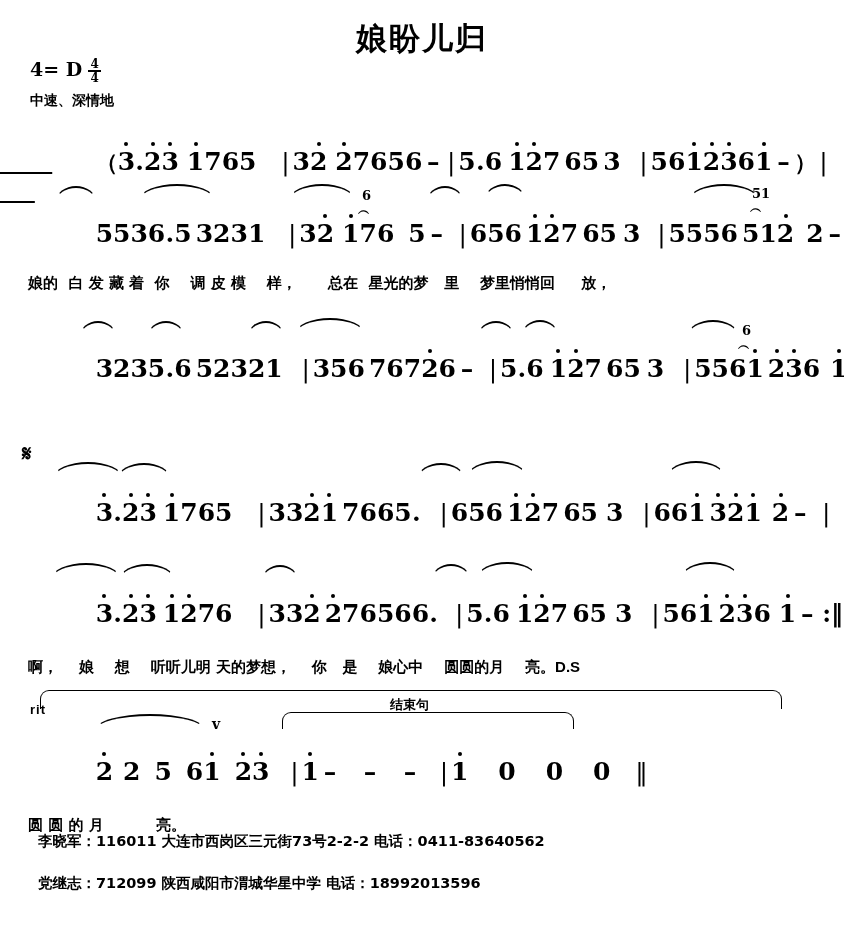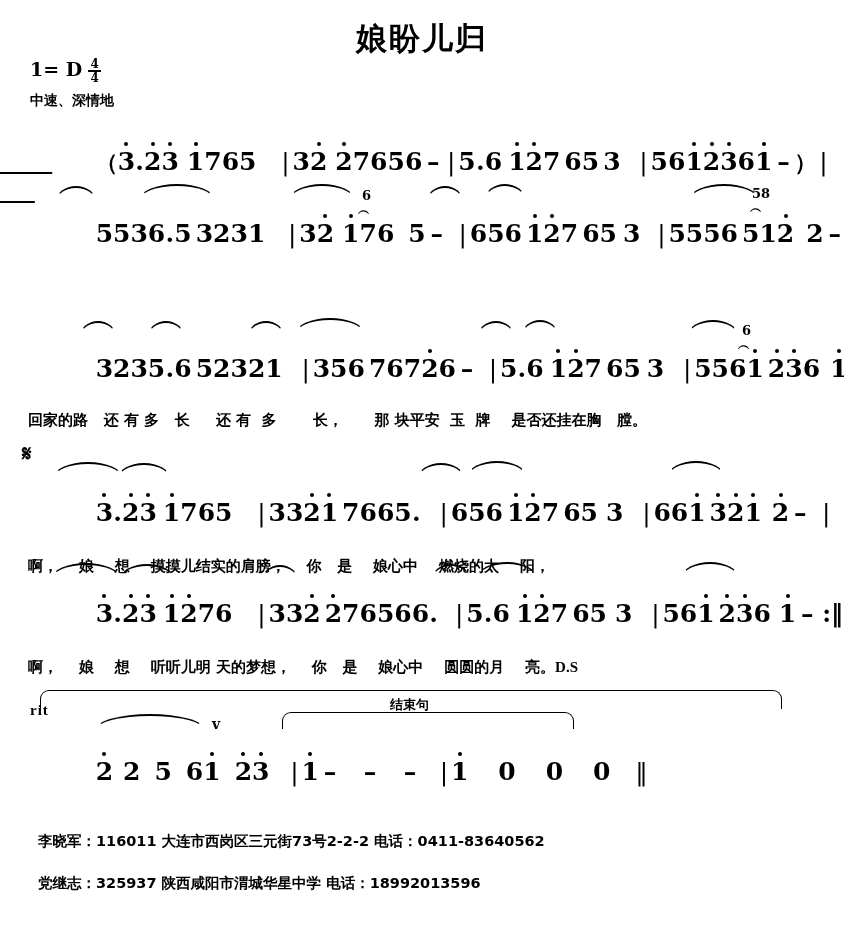--- a/index.html
+++ b/index.html
@@ -59,22 +59,22 @@
   .gracearc{position:absolute;font-size:12px;}
 
   
   .lyrics{position:relative;font-size:15px;font-weight:bold;white-space:pre;
           font-family:"DejaVu Sans","Liberation Sans",sans-serif;}
   .lyrics .lrow{position:absolute;left:28px;}
 
   .segno{position:absolute;font-size:22px;font-weight:bold;}
 
   
-  .rit{position:absolute;font-size:15px;font-weight:bold;letter-spacing:1px;
-       font-family:Liberation Serif, serif;}
+  .rit{position:absolute;font-size:13px;font-weight:bold;letter-spacing:1px;
+       font-family:Liberation Sans, sans-serif;}
   .endlabel{position:absolute;font-size:13px;font-weight:bold;
             font-family:"DejaVu Sans","Liberation Sans",sans-serif;}
   .bracket{position:absolute;border-top:1.6px solid #000;border-left:1.6px solid #000;
            border-right:1.6px solid #000;border-radius:9px 9px 0 0;}
   .breath{position:absolute;font-size:14px;font-weight:bold;}
 
   
   .footer{position:absolute;left:38px;font-size:14.5px;font-weight:bold;
           font-family:"DejaVu Sans","Liberation Sans",sans-serif;text-align:center;}
   .watermark{position:absolute;right:28px;bottom:18px;font-size:23px;color:#333;
@@ -82,21 +82,21 @@
 </style>
 </head>
 <body>
 
 <div class="sheet">
 
   <div class="title">娘盼儿归</div>
 
 
   <div class="keysig">
-    <span>1= D</span>
+    <span>4= D</span>
     <span class="frac">
       <i>4</i>
       <span class="bar"></span>
       <i>4</i>
     </span>
   </div>
   <div class="tempo">中速、深情地</div>
 
   <div class="system" style="top:118px;text-decoration:underline;">
     <div class="notes">
@@ -109,93 +109,93 @@
   <div class="system" style="top:190px;">
     <div class="notes">
       <div class="slur" style="left:56px;top:-4px;width:38px;"></div>
       <div class="slur" style="left:140px;top:-6px;width:72px;"></div>
       <div class="slur" style="left:290px;top:-6px;width:62px;"></div>
       <div class="grace" style="left:362px;top:-2px;">6</div>
       <div class="gracearc" style="left:358px;top:12px;">︵</div>
       <div class="slur" style="left:427px;top:-4px;width:34px;"></div>
       <div class="slur" style="left:485px;top:-6px;width:38px;"></div>
       <div class="slur" style="left:690px;top:-6px;width:66px;"></div>
-      <div class="grace" style="left:752px;top:-4px;">58</div>
+      <div class="grace" style="left:752px;top:-4px;">51</div>
       <div class="gracearc" style="left:750px;top:10px;">︵</div>
       <div class="nrow">
         <span class="n u1">5</span><span class="n u1">5</span><span class="n u1">3</span><span class="n u1">6</span><span class="dot-dur">.</span><span class="n u2">5</span><span class="sp" style="width:4px;"></span><span class="n u1">3</span><span class="n u1">2</span><span class="n u1">3</span><span class="n">1</span><span class="sp" style="width:20px;"></span><span class="bar">|</span><span class="n u1">3</span><span class="n hi u1">2</span><span class="sp" style="width:8px;"></span><span class="n hi u1">1</span><span class="n u1">7</span><span class="n u1">6</span><span class="sp" style="width:14px;"></span><span class="n">5</span><span class="dash">–</span><span class="sp" style="width:8px;"></span><span class="bar">|</span><span class="n u1">6</span><span class="n u1">5</span><span class="n u1">6</span><span class="sp" style="width:4px;"></span><span class="n hi u1">1</span><span class="n hi u1">2</span><span class="n u1">7</span><span class="sp" style="width:4px;"></span><span class="n u1">6</span><span class="n u1">5</span><span class="sp" style="width:6px;"></span><span class="n">3</span><span class="sp" style="width:14px;"></span><span class="bar">|</span><span class="n u1">5</span><span class="n u1">5</span><span class="n u1">5</span><span class="n u1">6</span><span class="sp" style="width:4px;"></span><span class="n u2">5</span><span class="n u1">1</span><span class="n hi u1">2</span><span class="sp" style="width:12px;"></span><span class="n">2</span><span class="dash">–</span><span class="sp" style="width:8px;"></span>
       </div>
+    </div>
+    <div class="lyrics" style="height:26px;margin-top:4px;">
+      <div class="lrow">娘的  白 发 藏 着  你    调 皮 模    样，      总在  星光的梦   里    梦里悄悄回     放，</div>
     </div>
   </div>
 
   <div class="system" style="top:325px;">
     <div class="notes">
       <div class="slur" style="left:80px;top:-4px;width:34px;"></div>
       <div class="slur" style="left:148px;top:-4px;width:34px;"></div>
       <div class="slur" style="left:248px;top:-4px;width:34px;"></div>
       <div class="slur" style="left:296px;top:-7px;width:66px;"></div>
       <div class="slur" style="left:478px;top:-4px;width:34px;"></div>
       <div class="slur" style="left:522px;top:-5px;width:34px;"></div>
       <div class="slur" style="left:688px;top:-5px;width:48px;"></div>
       <div class="grace" style="left:742px;top:-2px;">6</div>
       <div class="gracearc" style="left:738px;top:12px;">︵</div>
       <div class="nrow">
         <span class="n u1">3</span><span class="n u1">2</span><span class="n u1">3</span><span class="n u1">5</span><span class="dot-dur">.</span><span class="n u2">6</span><span class="sp" style="width:4px;"></span><span class="n u2">5</span><span class="n u2">2</span><span class="n u2">3</span><span class="n u2">2</span><span class="n">1</span><span class="sp" style="width:16px;"></span><span class="bar">|</span><span class="n u1">3</span><span class="n u1">5</span><span class="n u1">6</span><span class="sp" style="width:4px;"></span><span class="n u1">7</span><span class="n u1">6</span><span class="n u1">7</span><span class="n hi u1">2</span><span class="n u1">6</span><span class="dash">–</span><span class="sp" style="width:8px;"></span><span class="bar">|</span><span class="n u1">5</span><span class="dot-dur">.</span><span class="n u1">6</span><span class="sp" style="width:6px;"></span><span class="n hi">1</span><span class="n hi u1">2</span><span class="n u1">7</span><span class="sp" style="width:4px;"></span><span class="n u1">6</span><span class="n u1">5</span><span class="sp" style="width:6px;"></span><span class="n">3</span><span class="sp" style="width:16px;"></span><span class="bar">|</span><span class="n u1">5</span><span class="n u1">5</span><span class="n u1">6</span><span class="n hi u1">1</span><span class="sp" style="width:4px;"></span><span class="n hi u1">2</span><span class="n hi u1">3</span><span class="n u1">6</span><span class="sp" style="width:10px;"></span><span class="n hi">1</span><span class="sp" style="width:8px;"></span>
       </div>
     </div>
-    <div class="lyrics" style="height:26px;margin-top:6px;">
-      <div class="lrow">回家的路   还 有 多   长     还 有  多       长，      那 块平安  玉  牌    是否还挂在胸   膛。</div>
-    </div>
   </div>
 
   <div class="system" style="top:455px;">
     <div class="segno" style="left:22px;top:-14px;">𝄋</div>
     <div class="notes" style="margin-top:14px;">
       <div class="slur" style="left:54px;top:-7px;width:66px;"></div>
       <div class="slur" style="left:118px;top:-6px;width:50px;"></div>
       <div class="slur" style="left:418px;top:-6px;width:44px;"></div>
       <div class="slur" style="left:468px;top:-8px;width:56px;"></div>
       <div class="slur" style="left:668px;top:-8px;width:54px;"></div>
       <div class="nrow">
         <span class="n hi">3</span><span class="dot-dur">.</span><span class="n hi u2">2</span><span class="n hi u2">3</span><span class="sp" style="width:6px;"></span><span class="n hi u1">1</span><span class="n u1">7</span><span class="n u1">6</span><span class="n">5</span><span class="sp" style="width:22px;"></span><span class="bar">|</span><span class="n u1">3</span><span class="n u1">3</span><span class="n hi u1">2</span><span class="n hi u1">1</span><span class="sp" style="width:4px;"></span><span class="n u1">7</span><span class="n u1">6</span><span class="n u1">6</span><span class="n">5</span><span class="dot-dur">.</span><span class="sp" style="width:16px;"></span><span class="bar">|</span><span class="n u1">6</span><span class="n u1">5</span><span class="n u1">6</span><span class="sp" style="width:4px;"></span><span class="n hi u1">1</span><span class="n hi u1">2</span><span class="n u1">7</span><span class="sp" style="width:4px;"></span><span class="n u1">6</span><span class="n u1">5</span><span class="sp" style="width:8px;"></span><span class="n">3</span><span class="sp" style="width:16px;"></span><span class="bar">|</span><span class="n u1">6</span><span class="n u1">6</span><span class="n hi u1">1</span><span class="sp" style="width:4px;"></span><span class="n hi u1">3</span><span class="n hi u1">2</span><span class="n hi u1">1</span><span class="sp" style="width:10px;"></span><span class="n hi">2</span><span class="dash">–</span><span class="sp" style="width:8px;"></span><span class="bar">|</span>
       </div>
     </div>
-    <div class="lyrics" style="height:26px;margin-top:8px;">
-      <div class="lrow">啊，    娘    想    摸摸儿结实的肩膀，    你   是    娘心中    燃烧的太    阳，</div>
-    </div>
   </div>
 
   <div class="system" style="top:570px;">
     <div class="notes">
       <div class="slur" style="left:52px;top:-7px;width:66px;"></div>
       <div class="slur" style="left:120px;top:-6px;width:52px;"></div>
       <div class="slur" style="left:262px;top:-5px;width:34px;"></div>
       <div class="slur" style="left:432px;top:-6px;width:36px;"></div>
       <div class="slur" style="left:478px;top:-8px;width:56px;"></div>
       <div class="slur" style="left:682px;top:-8px;width:54px;"></div>
       <div class="nrow">
         <span class="n hi">3</span><span class="dot-dur">.</span><span class="n hi u2">2</span><span class="n hi u2">3</span><span class="sp" style="width:6px;"></span><span class="n hi u2">1</span><span class="n hi u2">2</span><span class="n u2">7</span><span class="n">6</span><span class="sp" style="width:22px;"></span><span class="bar">|</span><span class="n u1">3</span><span class="n u1">3</span><span class="n hi u1">2</span><span class="sp" style="width:4px;"></span><span class="n hi u1">2</span><span class="n u1">7</span><span class="n u1">6</span><span class="n u1">5</span><span class="n u1">6</span><span class="n">6</span><span class="dot-dur">.</span><span class="sp" style="width:14px;"></span><span class="bar">|</span><span class="n u1">5</span><span class="dot-dur">.</span><span class="n u1">6</span><span class="sp" style="width:6px;"></span><span class="n hi">1</span><span class="n hi u1">2</span><span class="n u1">7</span><span class="sp" style="width:4px;"></span><span class="n u1">6</span><span class="n u1">5</span><span class="sp" style="width:8px;"></span><span class="n">3</span><span class="sp" style="width:16px;"></span><span class="bar">|</span><span class="n u1">5</span><span class="n u1">6</span><span class="n hi u1">1</span><span class="sp" style="width:4px;"></span><span class="n hi u1">2</span><span class="n hi u1">3</span><span class="n u1">6</span><span class="sp" style="width:8px;"></span><span class="n hi">1</span><span class="dash">–</span><span class="sp" style="width:4px;"></span><span class="sp" style="font-size:24px;">:‖</span>
       </div>
     </div>
     <div class="lyrics" style="height:26px;margin-top:8px;">
-      <div class="lrow"><span>啊，    娘    想    听听儿明 天的梦想，    你   是    娘心中    圆圆的月    亮。</span><span style="font-family:Liberation Serif, serif;">D.S</span></div>
+      <div class="lrow"><span>啊，    娘    想    听听儿明 天的梦想，    你   是    娘心中    圆圆的月    亮。</span><span style="font-family:Liberation Sans, sans-serif;">D.S</span></div>
     </div>
   </div>
 
   <div class="system" style="top:690px;">
     <div class="bracket" style="left:40px;top:0px;width:740px;height:18px;"></div>
     <div class="rit" style="left:30px;top:12px;">rit</div>
     <div class="endlabel" style="left:390px;top:6px;">结束句</div>
     <div class="bracket" style="left:282px;top:22px;width:290px;height:16px;"></div>
 
     <div class="notes" style="margin-top:38px;">
       <div class="slur" style="left:96px;top:-14px;width:106px;"></div>
       <div class="breath" style="left:212px;top:-12px;">v</div>
       <div class="nrow">
         <span class="n hi u1">2</span><span class="sp" style="width:10px;"></span><span class="n">2</span><span class="sp" style="width:14px;"></span><span class="n u1">5</span><span class="sp" style="width:14px;"></span><span class="n u1">6</span><span class="n hi u1">1</span><span class="sp" style="width:14px;"></span><span class="n hi u1">2</span><span class="n hi u1">3</span><span class="sp" style="width:18px;"></span><span class="bar">|</span><span class="n hi">1</span><span class="dash">–</span><span class="sp" style="width:18px;"></span><span class="dash">–</span><span class="sp" style="width:18px;"></span><span class="dash">–</span><span class="sp" style="width:16px;"></span><span class="bar">|</span><span class="n hi">1</span><span class="sp" style="width:30px;"></span><span class="n">0</span><span class="sp" style="width:30px;"></span><span class="n">0</span><span class="sp" style="width:30px;"></span><span class="n">0</span><span class="sp" style="width:24px;"></span><span class="bar">‖</span>
       </div>
     </div>
+    <div class="lyrics" style="height:26px;margin-top:8px;">
+      <div class="lrow">圆 圆 的 月          亮。</div>
+    </div>
   </div>
 
   <div class="footer" style="top:832px;">李晓军：116011 大连市西岗区三元街73号2-2-2   电话：0411-83640562</div>
-  <div class="footer" style="top:874px;">党继志：325937 陕西咸阳市渭城华星中学   电话：18992013596</div>
+  <div class="footer" style="top:874px;">党继志：712099 陕西咸阳市渭城华星中学   电话：18992013596</div>
 
 </div>
 
 </body></html>

